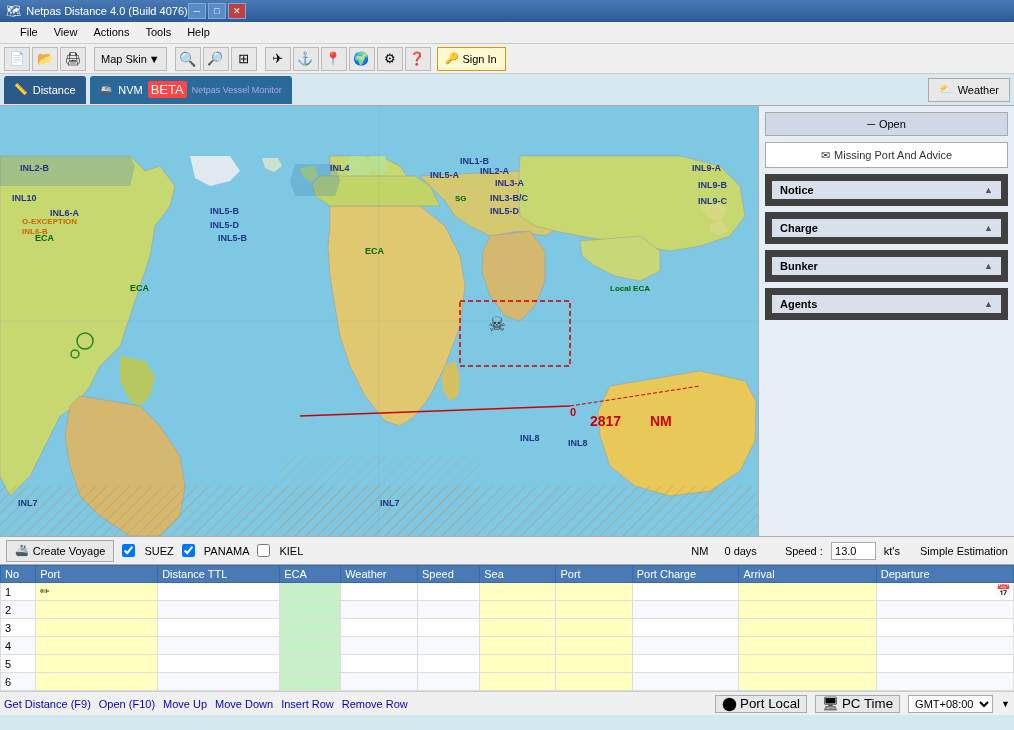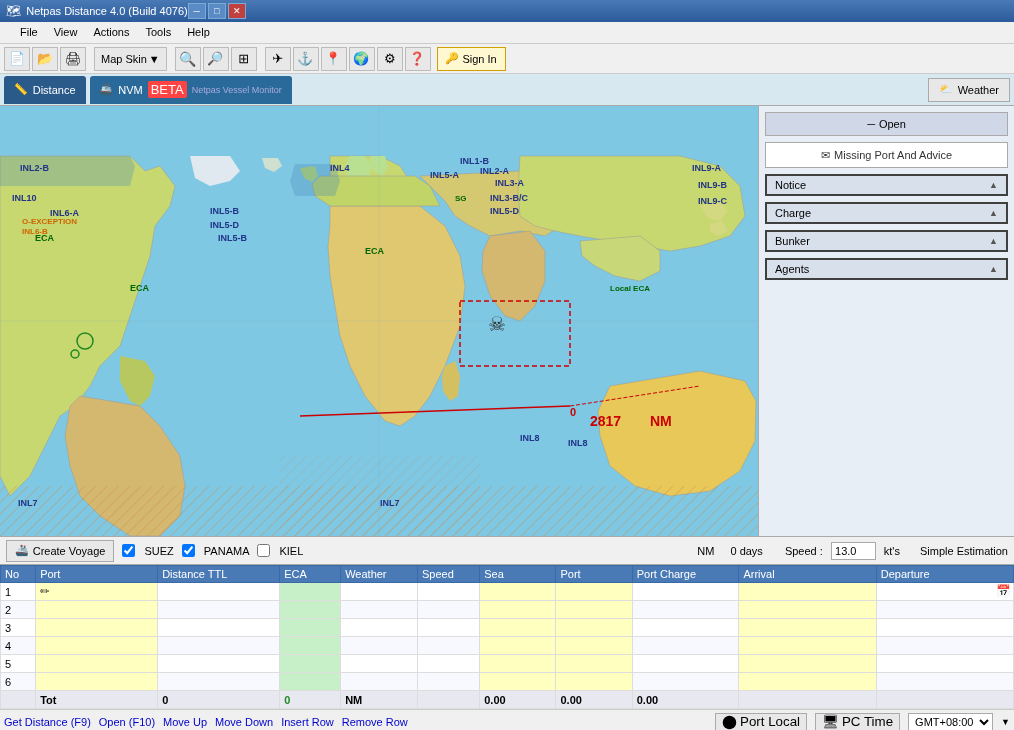--- a/index.html
+++ b/index.html
@@ -253,22 +253,23 @@
       height: 26px;
       display: flex;
       align-items: center;
       justify-content: center;
       cursor: pointer;
       font-size: 11px;
       gap: 4px;
       color: #333;
     }
     .panel-section {
-      border: 2px solid #404040;
+      border: 7px solid #404040;
       background: #0c4a6e;
+      font-weight: bold;
     }
     .panel-section-header {
       background: #d8e0ec;
       padding: 3px 8px;
       display: flex;
       align-items: center;
       justify-content: space-between;
       cursor: pointer;
       font-size: 11px;
     }
@@ -501,21 +502,21 @@
     <input type="checkbox" checked="" style="">
     <span>PANAMA</span>
   </label>
   <label class="checkbox-label">
     <input type="checkbox" style="">
     <span>KIEL</span>
   </label>
   <span style="flex:1;"></span>
   <span>NM</span>
   <span style="margin-left:8px;">0 days</span>
-  <span style="margin-left:14px;">Speed :</span>
+  <span style="margin-left:20px;">Speed :</span>
   <input type="number" value="13.0" style="width: 45px; height: 18px; border: 1px solid rgb(170, 170, 170); font-size: 11px; text-align: center;">
   <span>kt's</span>
   <span style="margin-left:12px;">Simple Estimation</span>
 </div>
 
 <div id="distance-table-wrapper">
   <table class="dist-table">
     <thead>
       <tr>
         <th style="width:20px;">No</th>
@@ -603,35 +604,20 @@
         <td>6</td>
         <td class="yellow-bg"></td>
         <td></td>
         <td class="green-bg"></td>
         <td></td>
         <td></td>
         <td class="yellow-bg"></td>
         <td class="yellow-bg"></td>
         <td></td>
         <td class="yellow-bg"></td>
-        <td></td>
-      </tr>
-      <tr class="tot-row">
-        <td></td>
-        <td>Tot</td>
-        <td>0</td>
-        <td style="color:#228822;">
-          <span>0</span>
-        </td>
-        <td>NM</td>
-        <td></td>
-        <td>0.00</td>
-        <td>0.00</td>
-        <td>0.00</td>
-        <td></td>
         <td></td>
       </tr>
     </tbody>
   </table>
 </div>
 
 <div id="action-bar">
   <span class="action-link">Get Distance (F9)</span>
   <span class="action-link">Open (F10)</span>
   <span class="action-link">Move Up</span>

